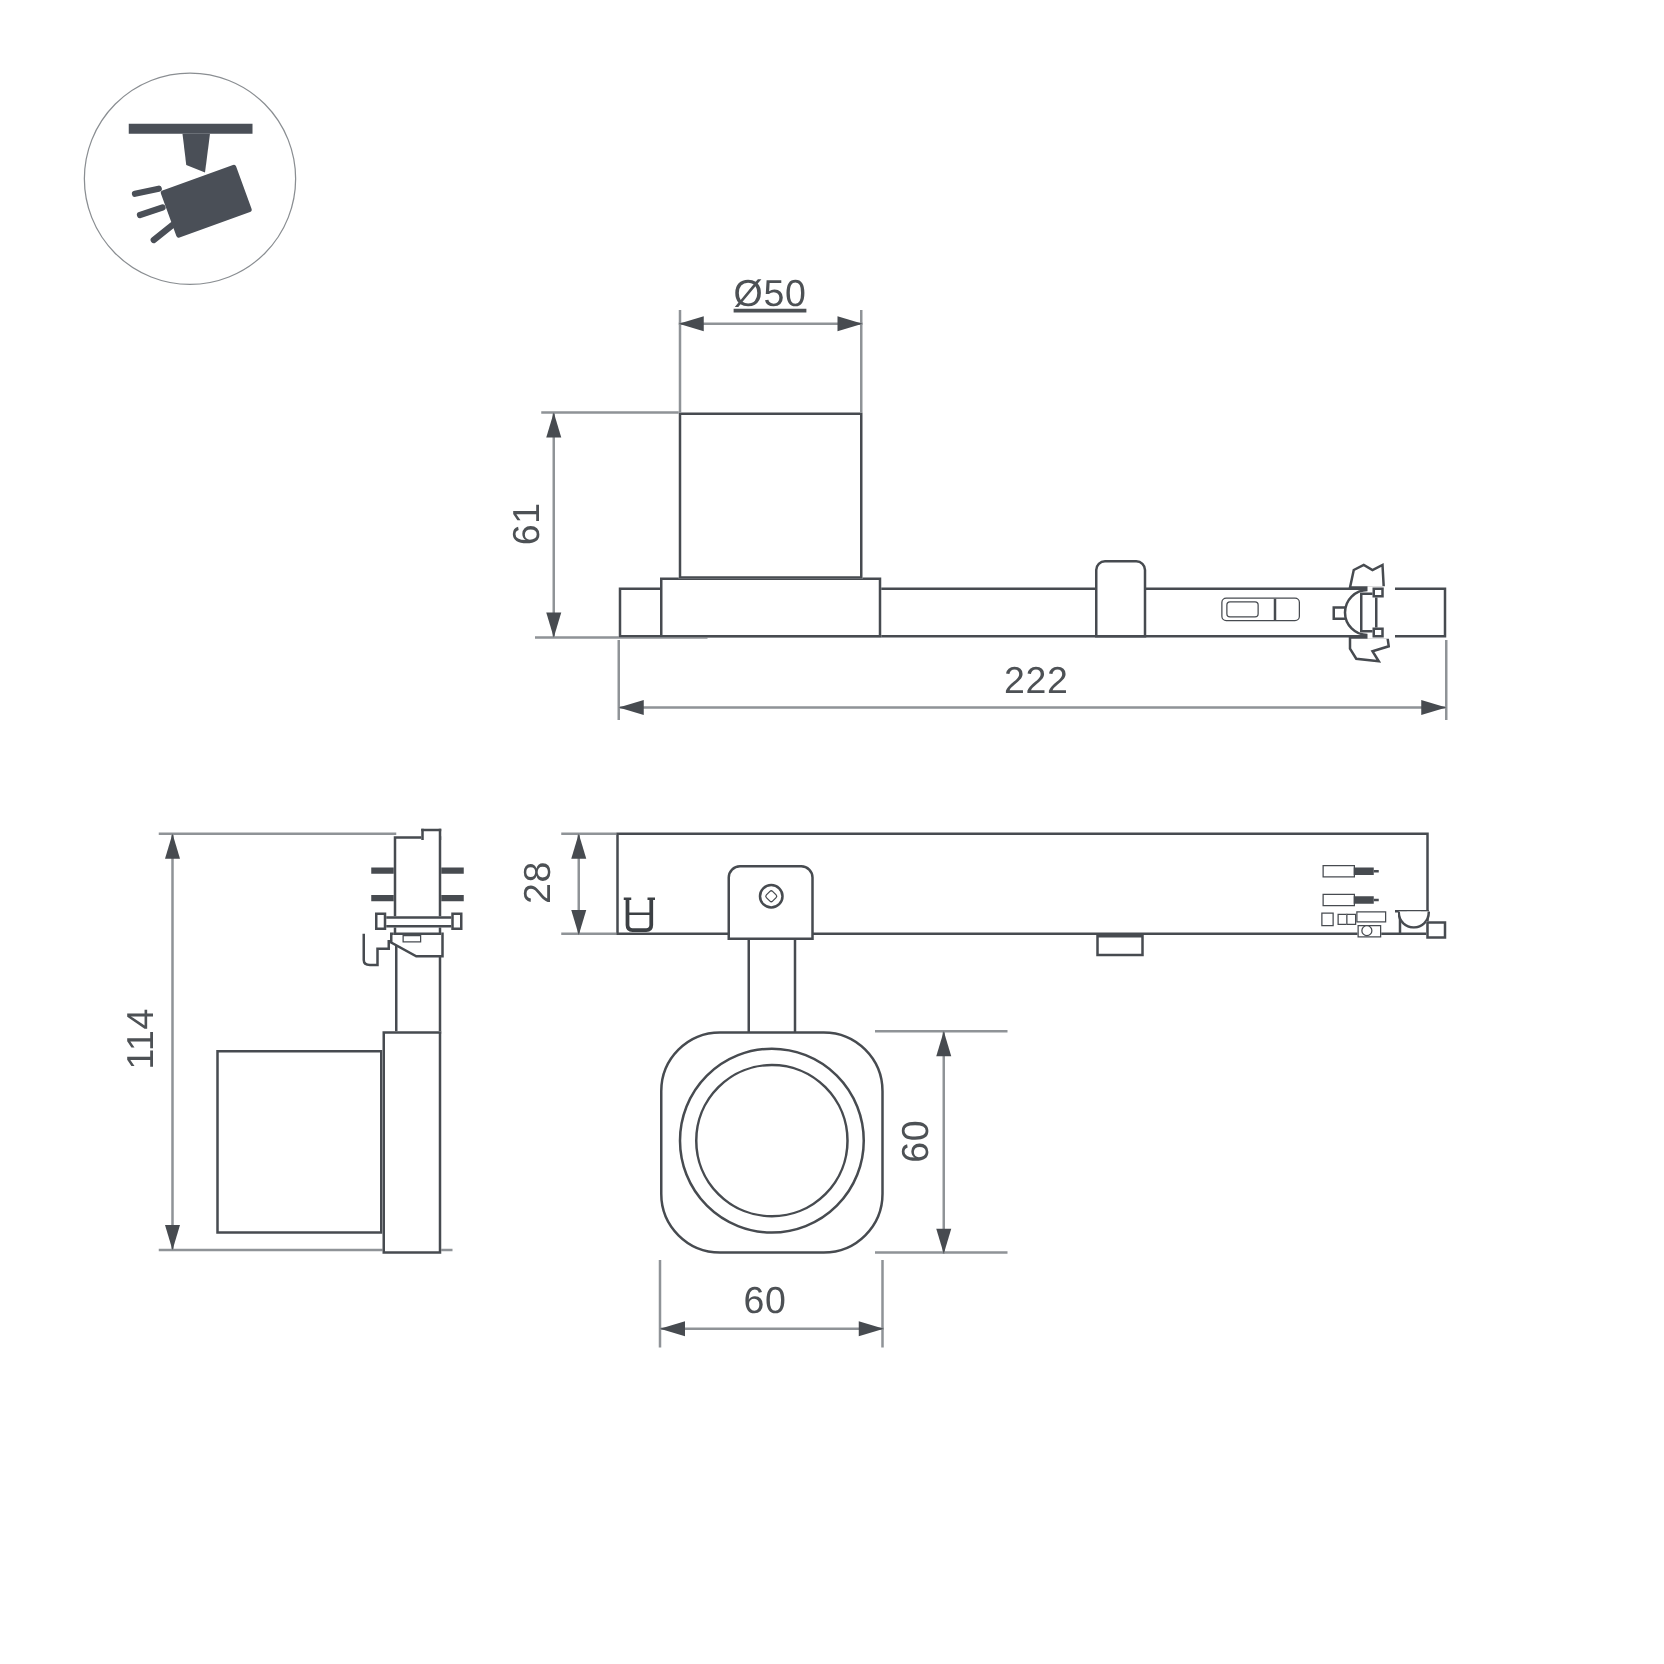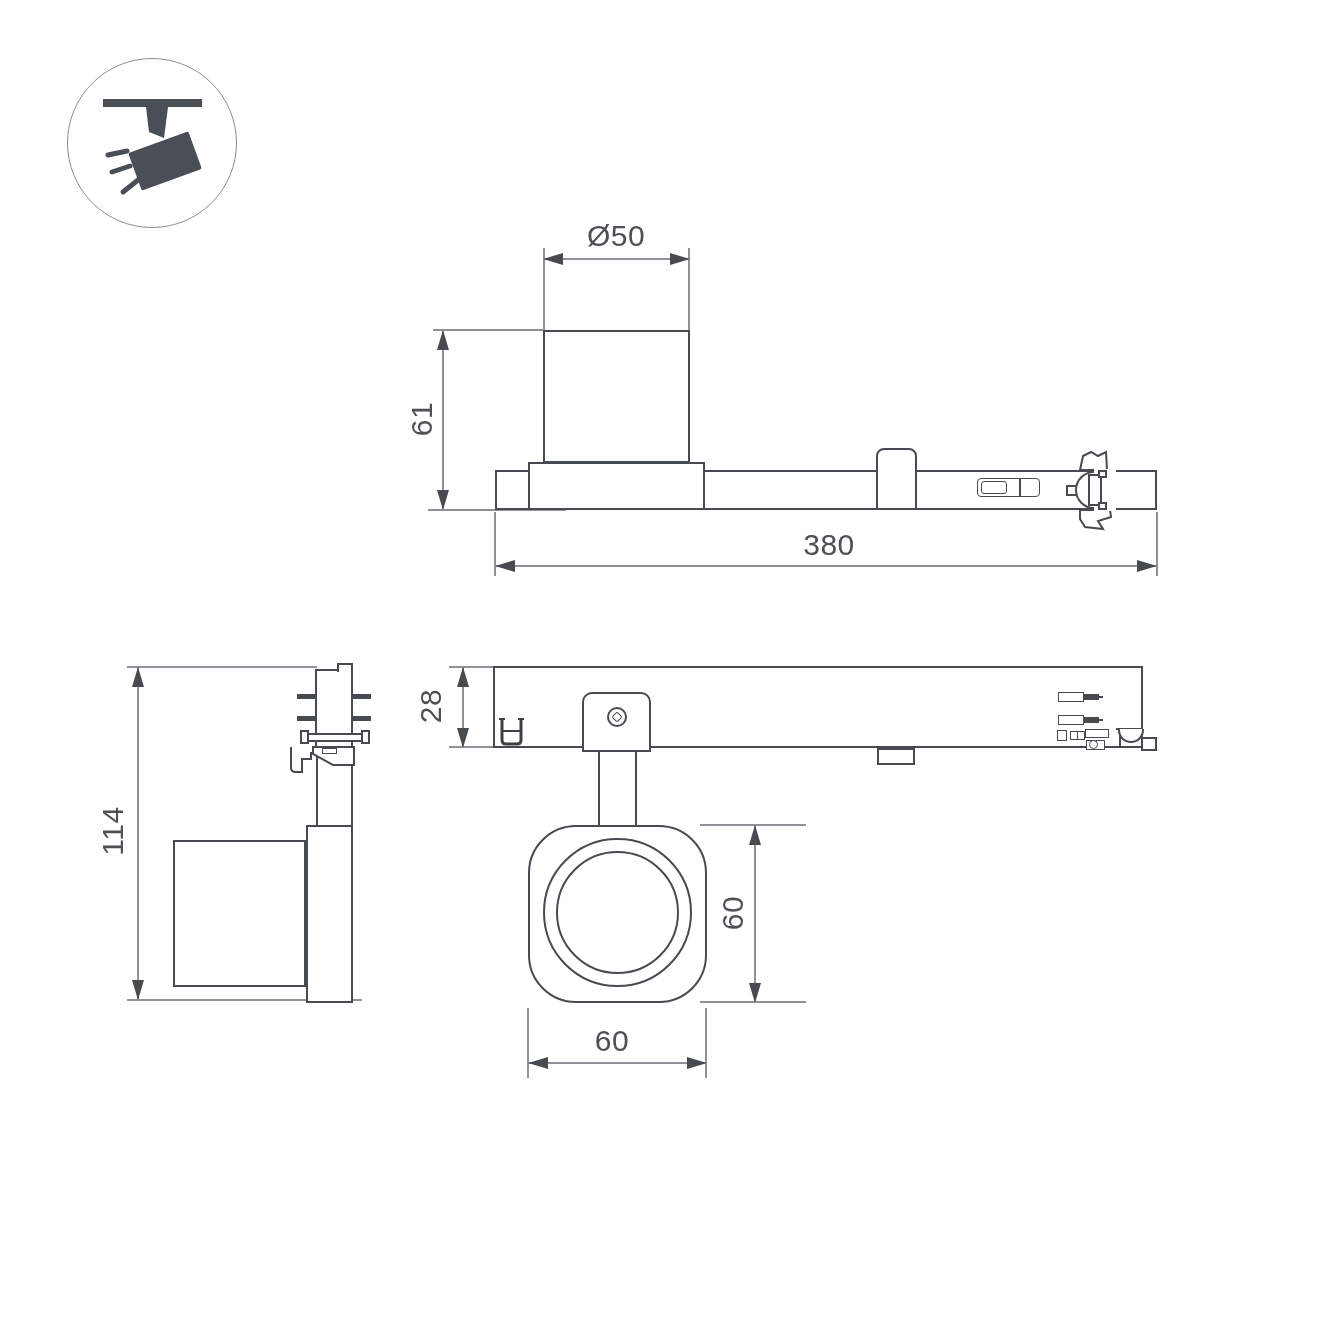--- a/index.html
+++ b/index.html
@@ -70,31 +70,31 @@
   <div class="rect" style="left:1066px;top:485px;width:14px;height:11px;"></div>
   <div class="rect" style="left:1075px;top:471px;width:38px;height:38px;border-radius:50%;"></div>
   <div class="noborder fillwhite" style="position:absolute;left:1094px;top:469px;width:22px;height:42px;"></div>
   <div class="rect" style="left:1088px;top:474px;width:14px;height:32px;"></div>
   <div class="rect" style="left:1098px;top:470px;width:9px;height:8px;"></div>
   <div class="rect" style="left:1098px;top:502px;width:9px;height:8px;"></div>
 
   <div class="dim" style="left:543px;top:258px;width:147px;height:2px;"></div>
   <div class="ar ar-l" style="left:543px;top:253px;"></div>
   <div class="ar ar-r" style="left:670px;top:253px;"></div>
-  <div class="dimlabel" style="left:541px;top:220px;width:150px;">Ø50</div>
+  <div class="dimlabel" style="left:541px;top:220px;width:150px;text-decoration:underline;">Ø50</div>
 
   <div class="dim" style="left:442px;top:330px;width:2px;height:180px;"></div>
   <div class="ar ar-u" style="left:437px;top:330px;"></div>
   <div class="ar ar-d" style="left:437px;top:490px;"></div>
   <div class="dimlabel vlabel" style="left:382px;top:403px;width:80px;">61</div>
 
   <div class="dim" style="left:495px;top:565px;width:662px;height:2px;"></div>
   <div class="ar ar-l" style="left:495px;top:560px;"></div>
   <div class="ar ar-r" style="left:1137px;top:560px;"></div>
-  <div class="dimlabel" style="left:754px;top:529px;width:150px;">380</div>
+  <div class="dimlabel" style="left:754px;top:529px;width:150px;">222</div>
 
   <div class="dim" style="left:127px;top:666px;width:190px;height:2px;"></div>
   <div class="dim" style="left:127px;top:999px;width:235px;height:2px;"></div>
   <div class="dim" style="left:137px;top:667px;width:2px;height:333px;"></div>
   <div class="ar ar-u" style="left:132px;top:667px;"></div>
   <div class="ar ar-d" style="left:132px;top:980px;"></div>
   <div class="dimlabel vlabel" style="left:53px;top:815px;width:120px;">114</div>
 
   <div class="rect" style="left:316px;top:747px;width:37px;height:80px;border-top:none;border-bottom:none;"></div>
 

